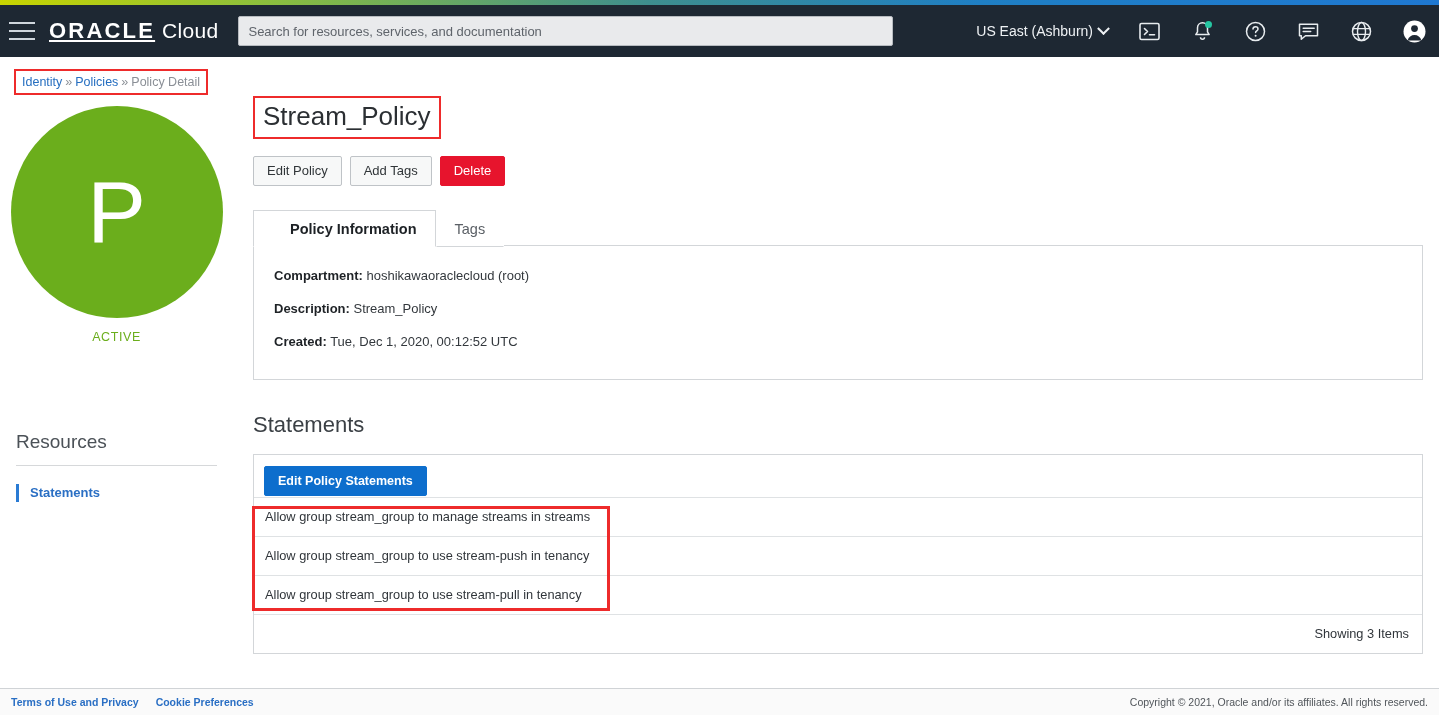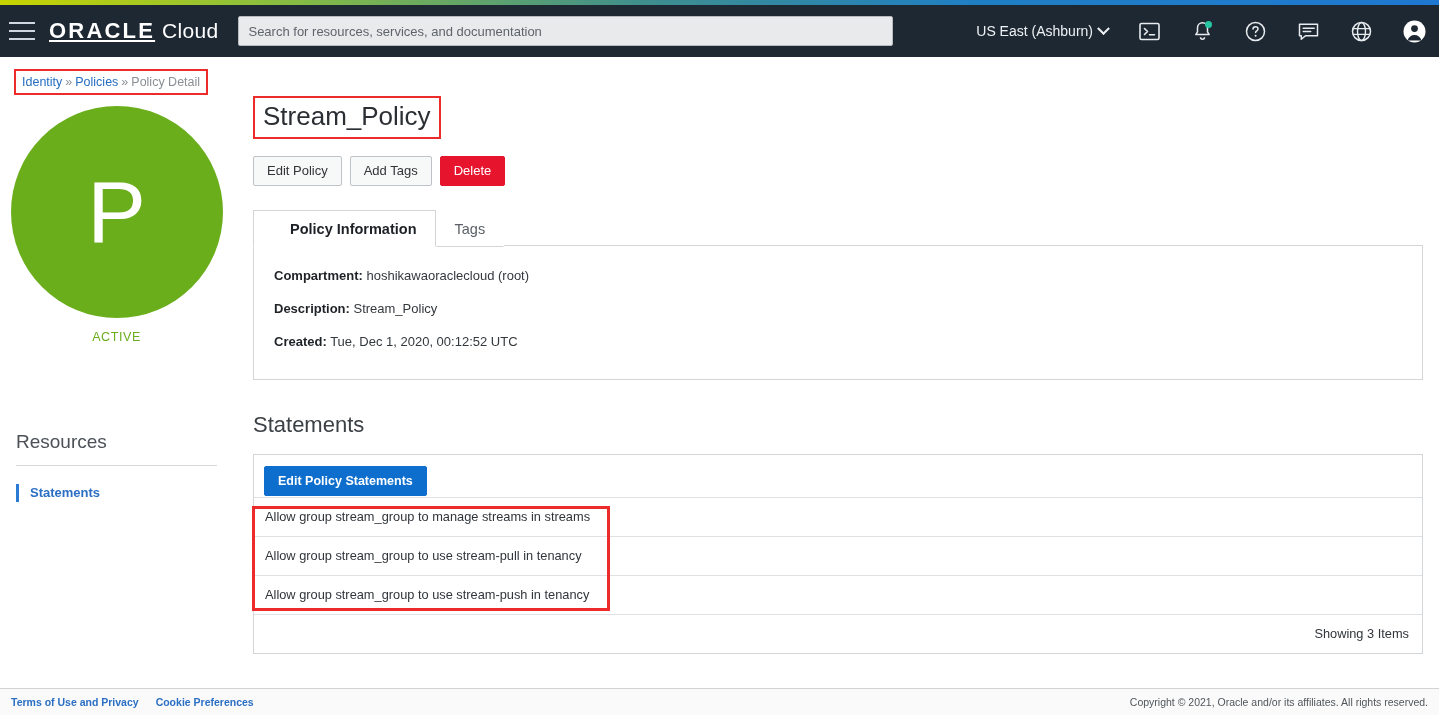--- a/index.html
+++ b/index.html
@@ -285,22 +285,22 @@
     </div>
   </div>
 
   <div class="section-title">Statements</div>
 
   <div class="table">
     <div class="table-toolbar">
       <button class="btn-primary">Edit Policy Statements</button>
     </div>
     <div class="trow">Allow group stream_group to manage streams in streams</div>
+    <div class="trow">Allow group stream_group to use stream-push in tenancy</div>
     <div class="trow">Allow group stream_group to use stream-pull in tenancy</div>
-    <div class="trow">Allow group stream_group to use stream-push in tenancy</div>
     <div class="tfoot">Showing 3 Items</div>
   </div>
 
 </div>
 
 <div class="ann-rows"></div>
 
 <div class="footer">
   <a>Terms of Use and Privacy</a>
   <a>Cookie Preferences</a>

